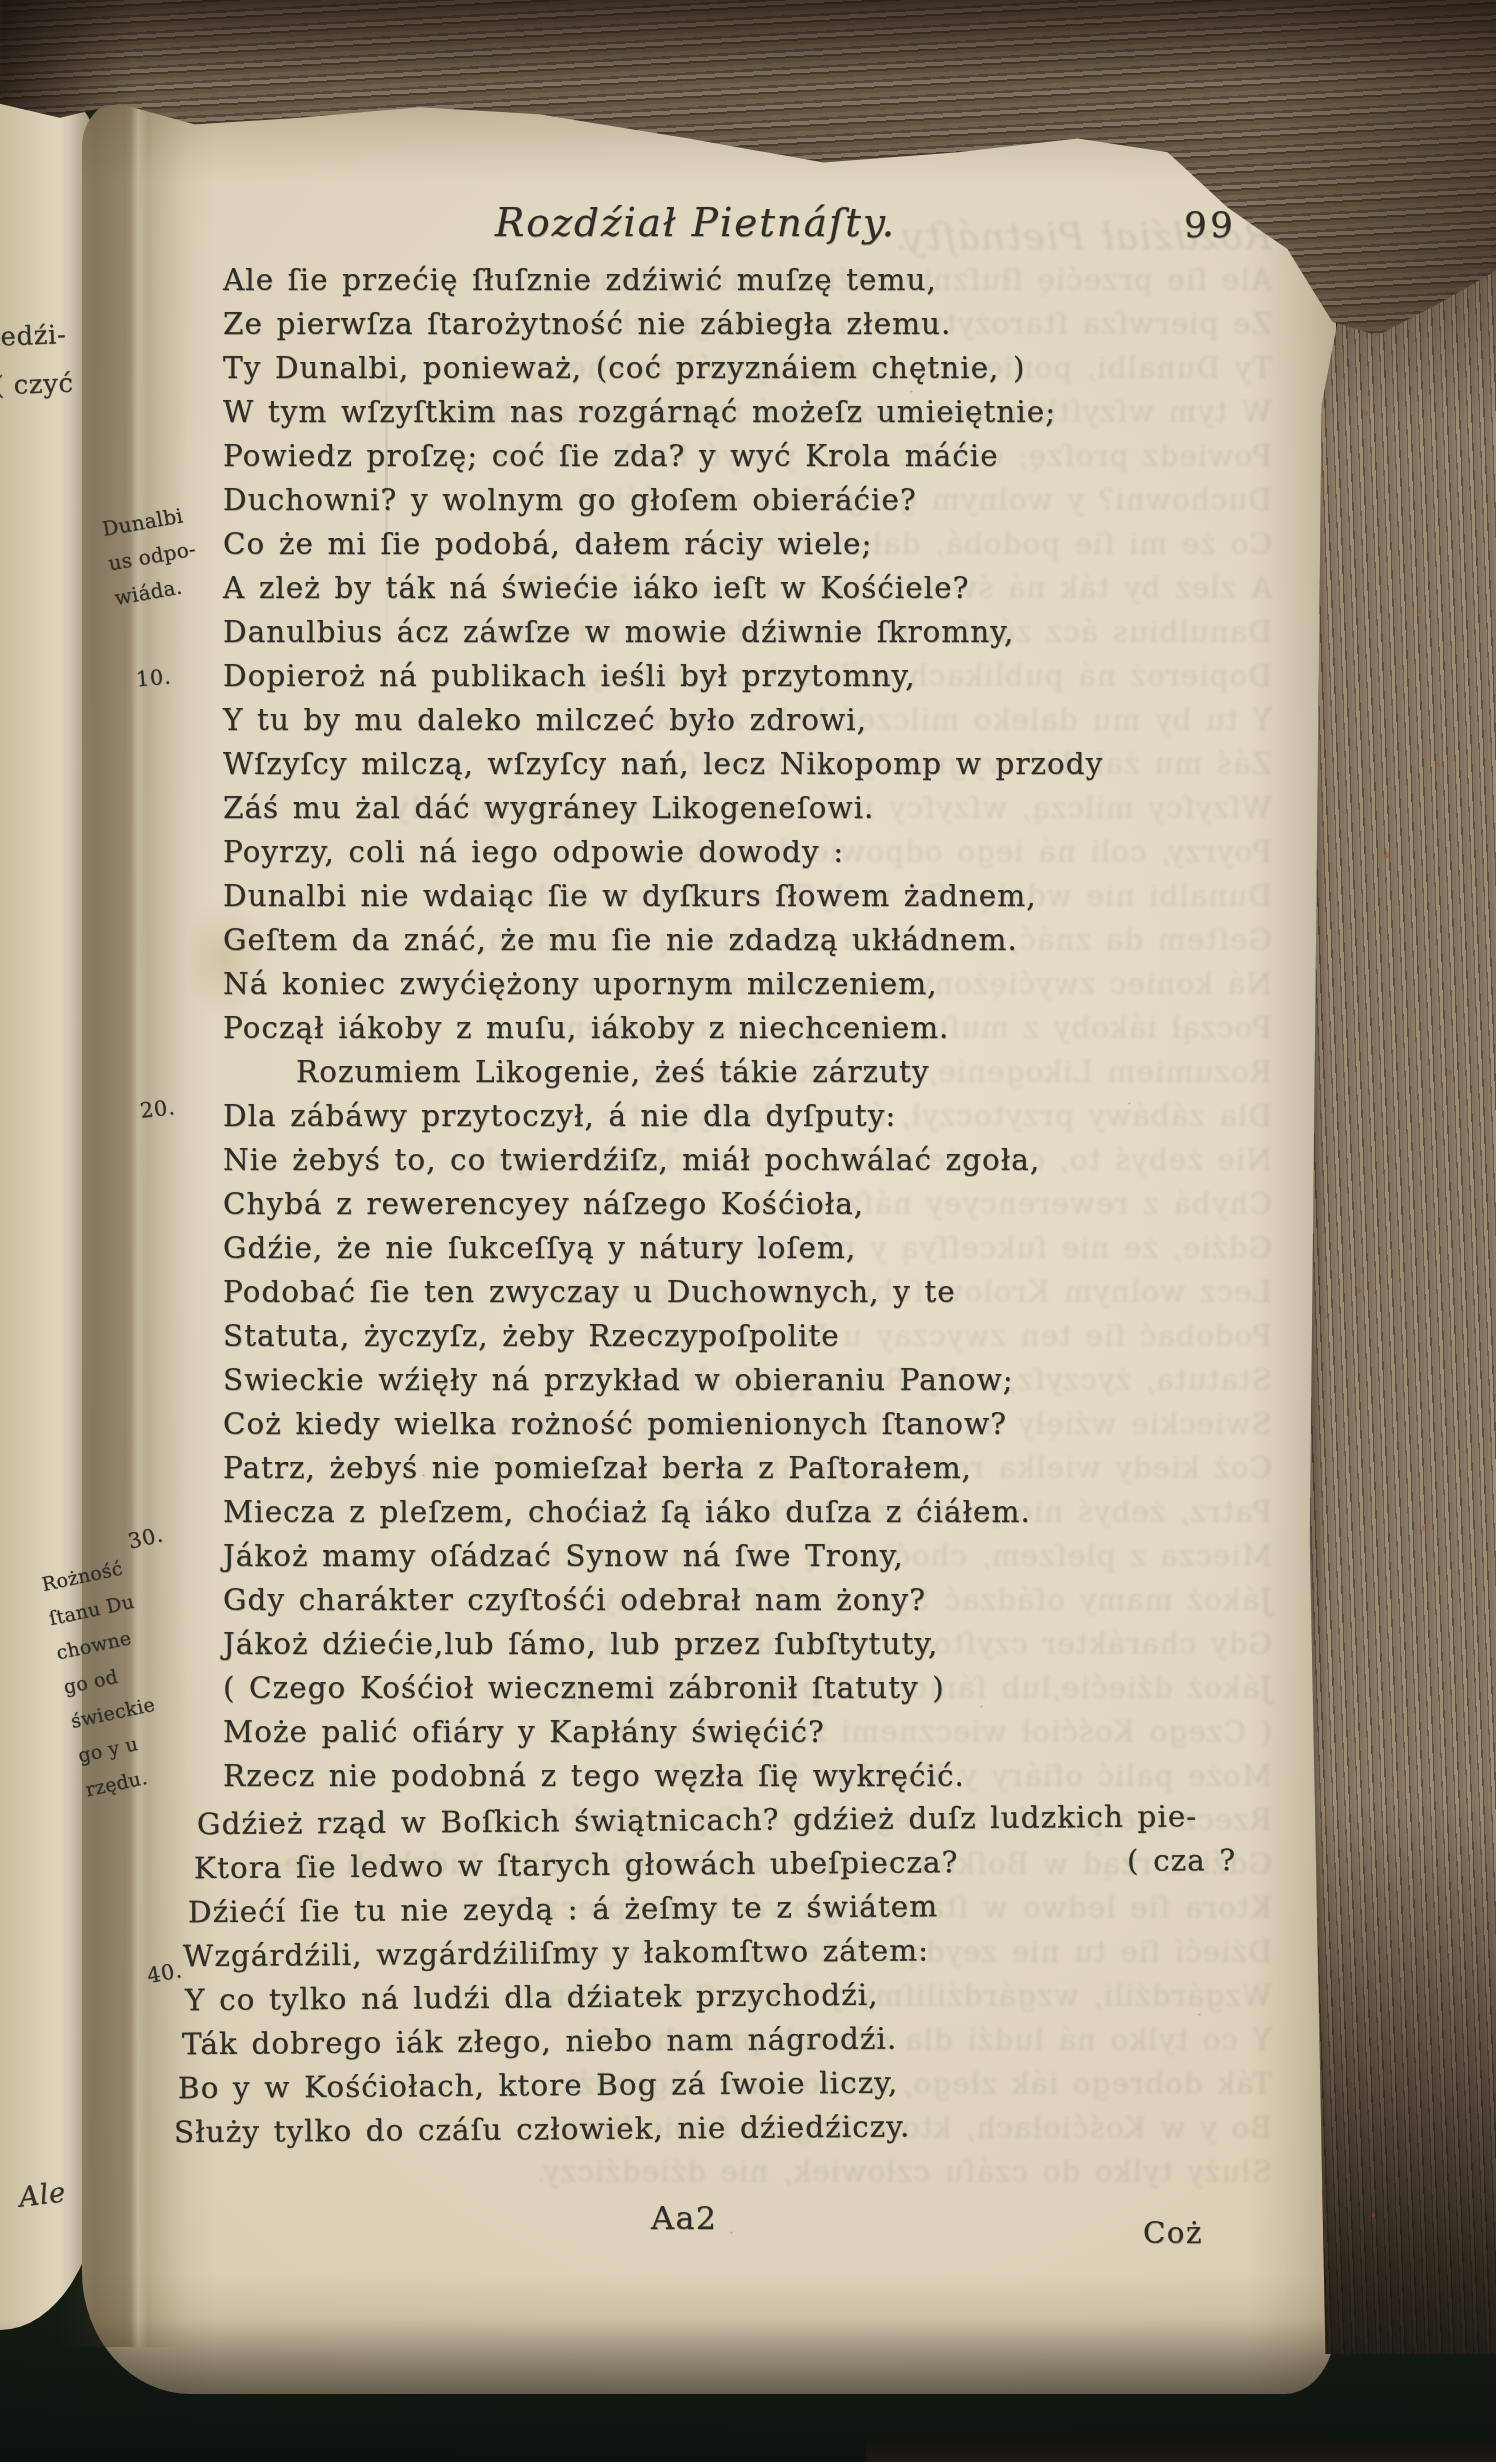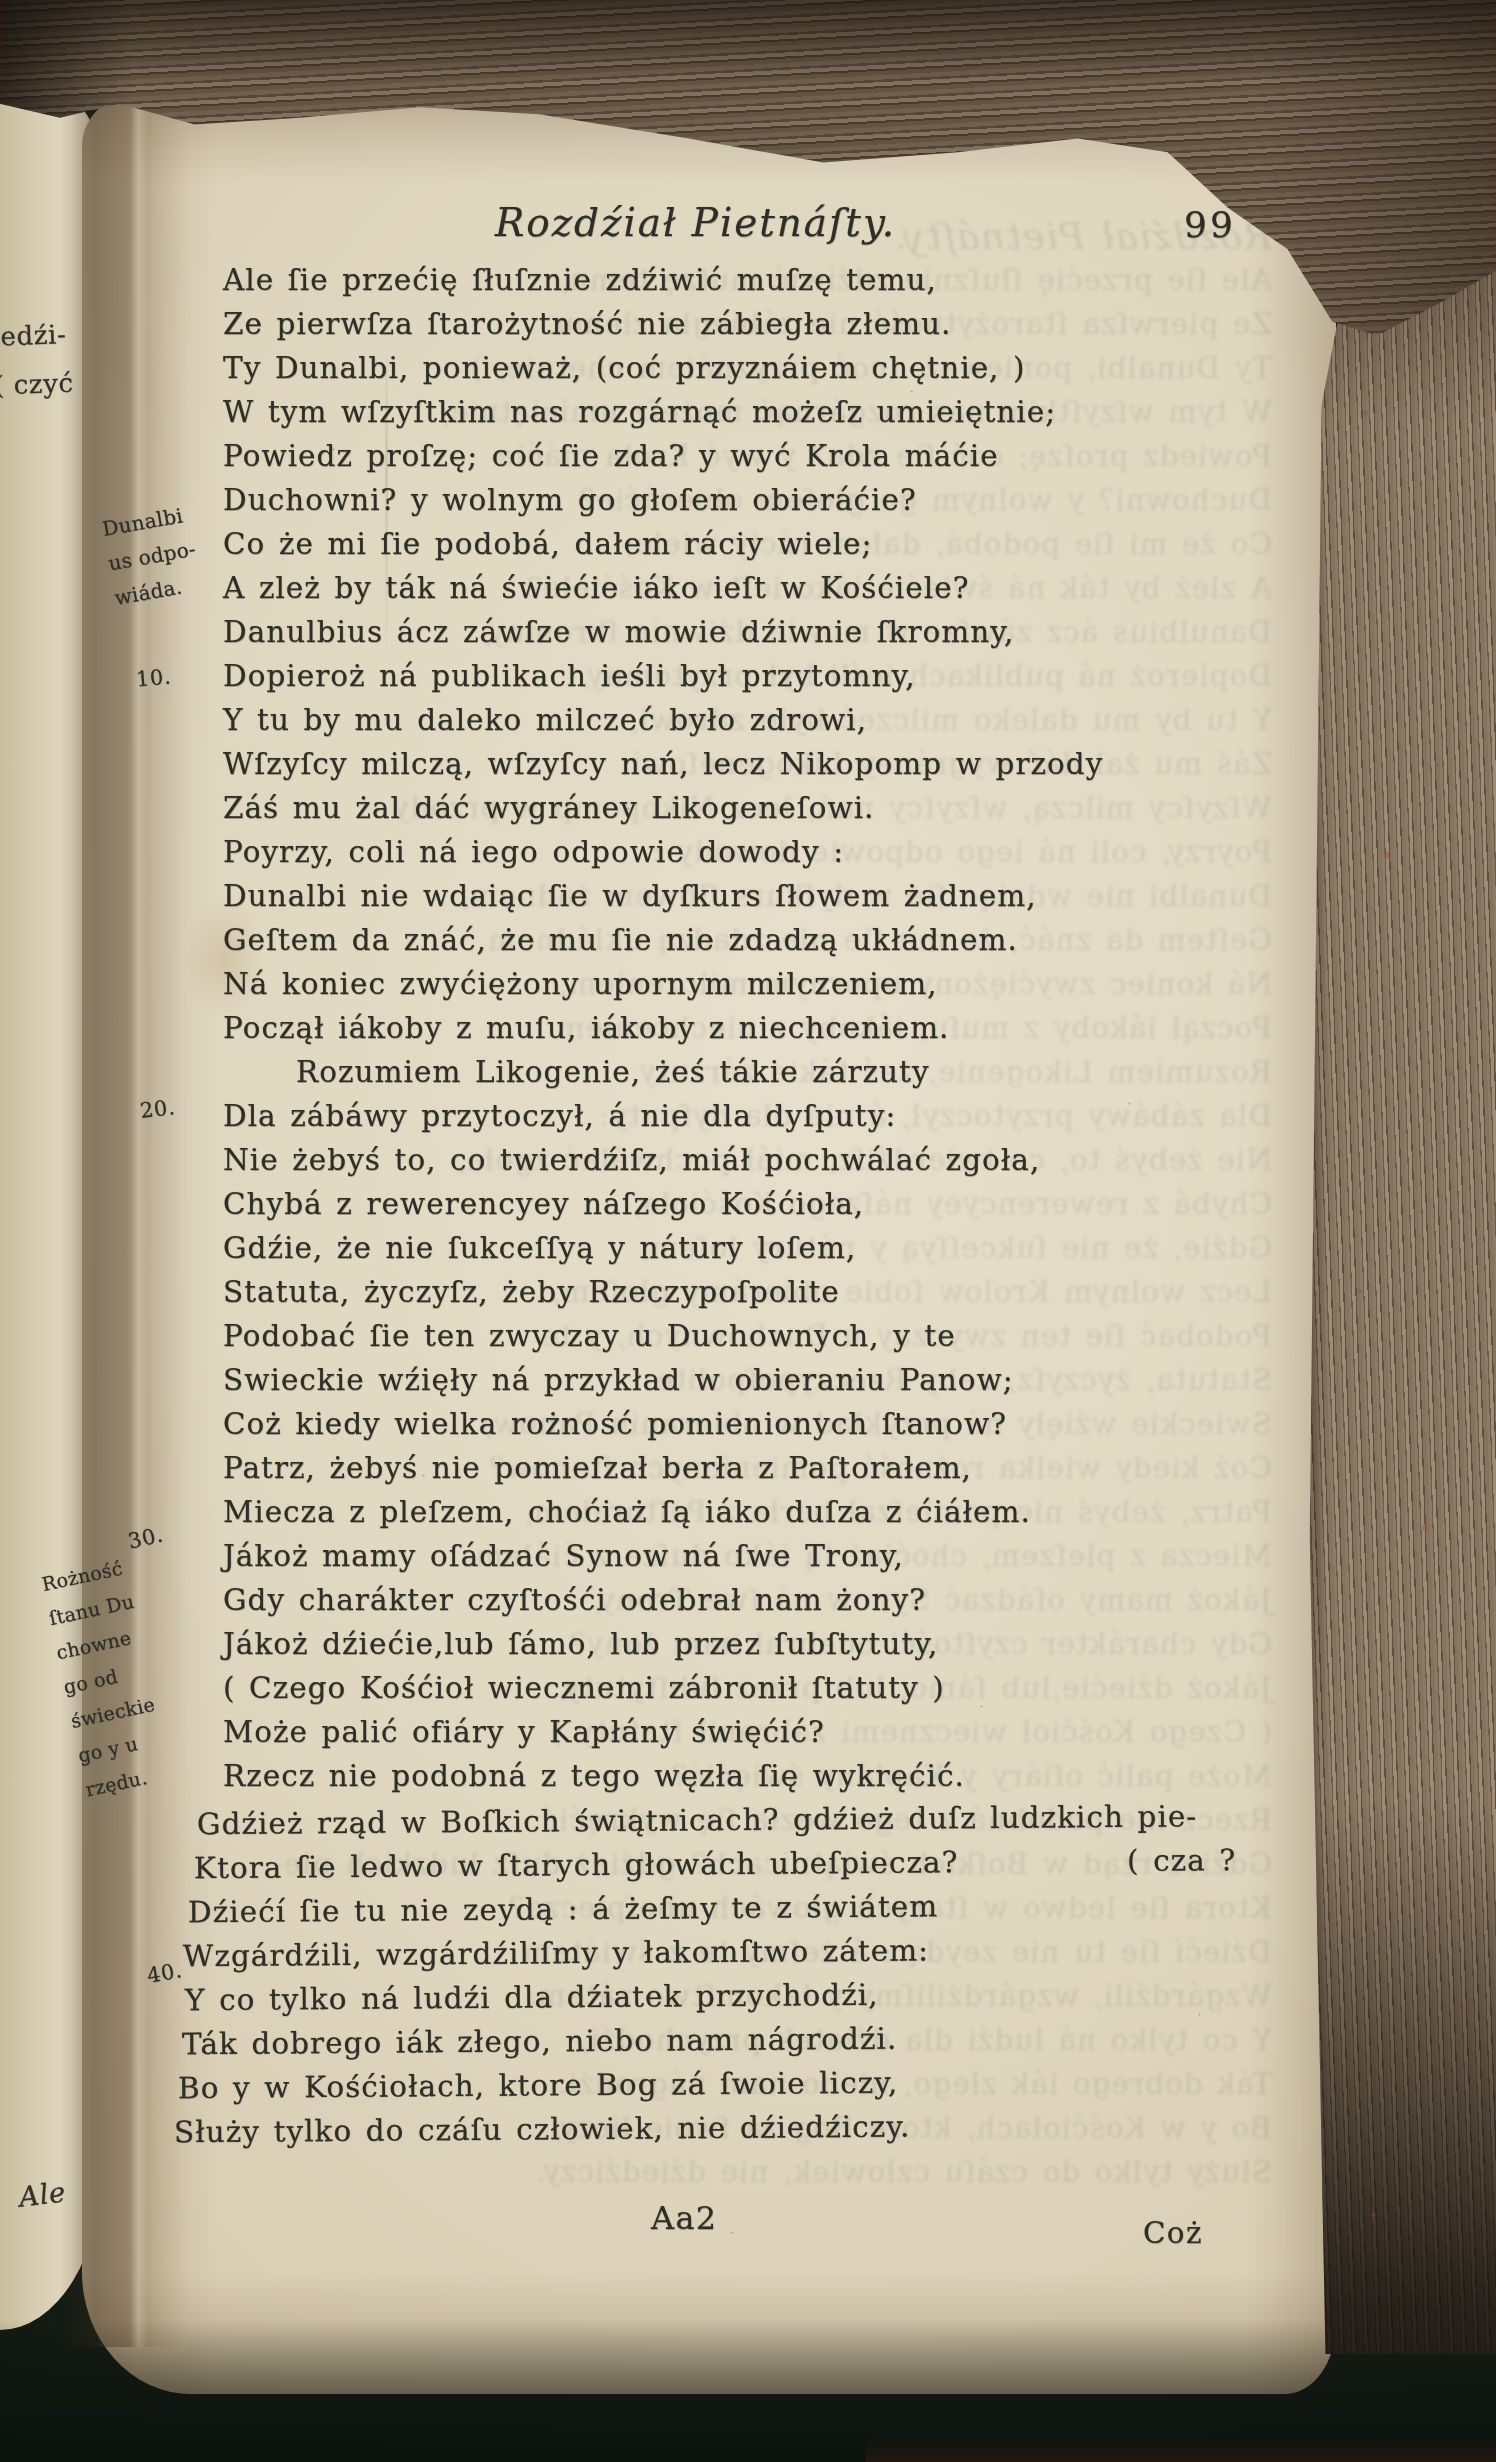--- a/index.html
+++ b/index.html
@@ -180,22 +180,22 @@
         <div class="line"><span>Poyrzy, coli ná iego odpowie dowody :</span></div>
         <div class="line"><span>Dunalbi nie wdaiąc ſie w dyſkurs ſłowem żadnem,</span></div>
         <div class="line"><span>Geſtem da znáć, że mu ſie nie zdadzą ukłádnem.</span></div>
         <div class="line"><span>Ná koniec zwyćiężony upornym milczeniem,</span></div>
         <div class="line"><span>Począł iákoby z muſu, iákoby z niechceniem.</span></div>
         <div class="line indent"><span>Rozumiem Likogenie, żeś tákie zárzuty</span></div>
         <div class="line"><span>Dla zábáwy przytoczył, á nie dla dyſputy:</span></div>
         <div class="line"><span>Nie żebyś to, co twierdźiſz, miáł pochwálać zgoła,</span></div>
         <div class="line"><span>Chybá z rewerencyey náſzego Kośćioła,</span></div>
         <div class="line"><span>Gdźie, że nie ſukceſſyą y nátury loſem,</span></div>
+        <div class="line"><span>Podobać ſie ten zwyczay u Duchownych, y te</span></div>
         <div class="line"><span>Statuta, życzyſz, żeby Rzeczypoſpolite</span></div>
-        <div class="line"><span>Podobać ſie ten zwyczay u Duchownych, y te</span></div>
         <div class="line"><span>Swieckie wźięły ná przykład w obieraniu Panow;</span></div>
         <div class="line"><span>Coż kiedy wielka rożność pomienionych ſtanow?</span></div>
         <div class="line"><span>Patrz, żebyś nie pomieſzał berła z Paſtorałem,</span></div>
         <div class="line"><span>Miecza z pleſzem, choćiaż ſą iáko duſza z ćiáłem.</span></div>
         <div class="line"><span>Jákoż mamy oſádzać Synow ná ſwe Trony,</span></div>
         <div class="line"><span>Gdy charákter czyſtośći odebrał nam żony?</span></div>
         <div class="line"><span>Jákoż dźiećie,lub ſámo, lub przez ſubſtytuty,</span></div>
         <div class="line"><span>( Czego Kośćioł wiecznemi zábronił ſtatuty )</span></div>
         <div class="line"><span>Może palić ofiáry y Kapłány święćić?</span></div>
         <div class="line"><span>Rzecz nie podobná z tego węzła ſię wykręćić.</span></div>

